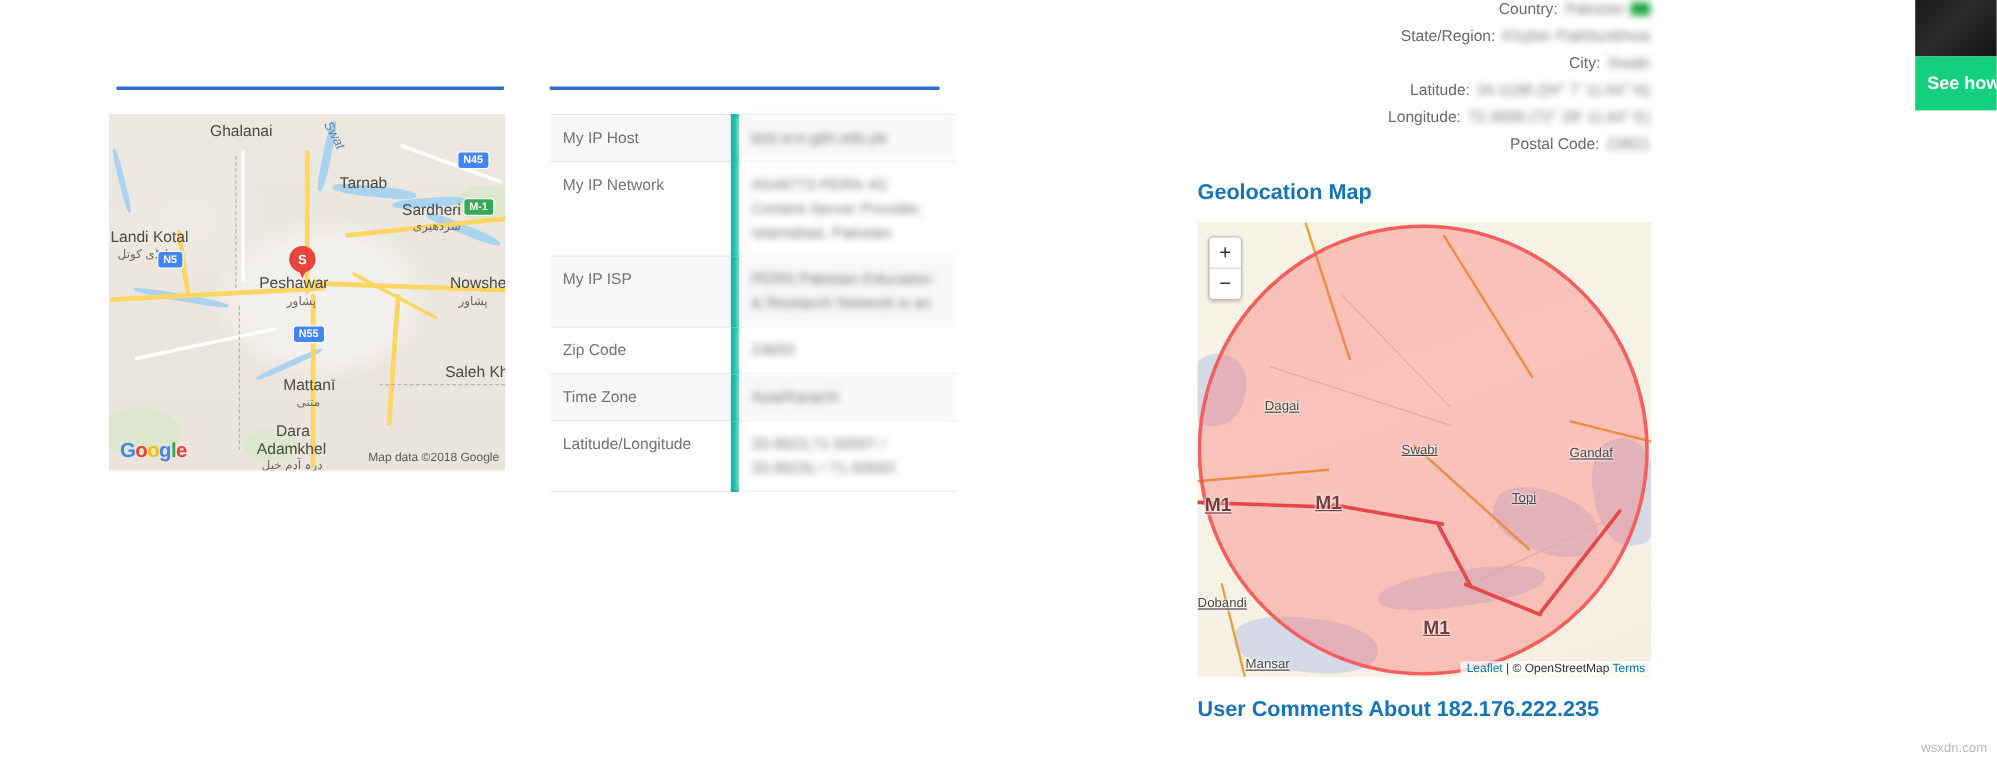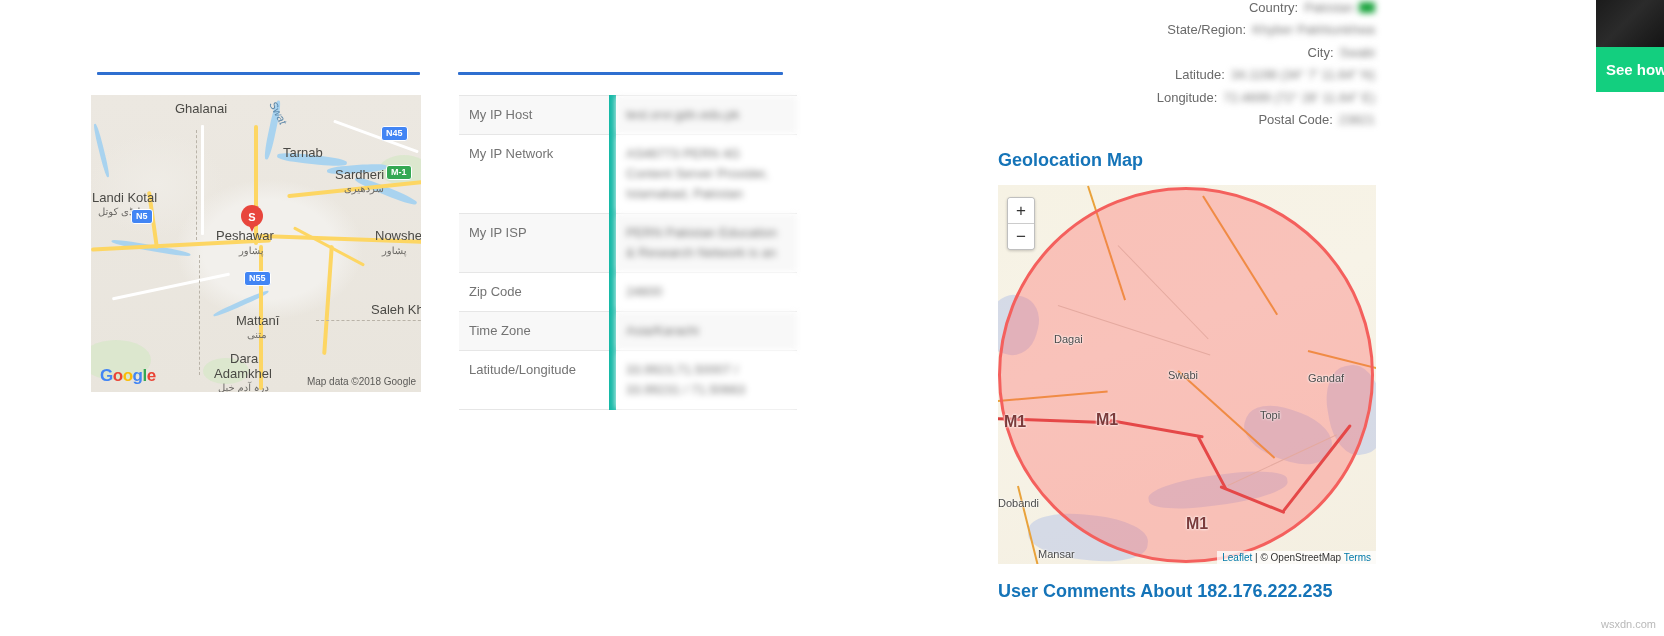--- a/index.html
+++ b/index.html
@@ -85,21 +85,21 @@
   #leaflet-map .lbg{position:absolute;inset:0;
      background:linear-gradient(160deg,#f6f2e4 0%,#f7f3e7 40%,#f4efe1 100%);}
   .lwater{position:absolute;background:#b9c7e8;opacity:.55;border-radius:45%;}
   .lroad{position:absolute;background:#e9a23b;height:2px;transform-origin:left center;}
   .lmot{position:absolute;background:#d94040;height:3px;transform-origin:left center;border-radius:2px;}
   .ltrack{position:absolute;background:#d8cfc0;height:1px;transform-origin:left center;}
   #radius-circle{position:absolute;left:0px;top:2px;width:376px;height:376px;
      border-radius:50%;background:rgba(255,90,90,.32);border:3px solid #f4605d;
      box-sizing:border-box;}
   .llbl{position:absolute;font-size:11px;color:#4a4a4a;white-space:nowrap;
-     font-family:"Liberation Sans",sans-serif;text-shadow:0 0 2px #fff,0 0 3px #fff;}
+     font-family:"Liberation Sans",sans-serif;text-shadow:0 0 2px #fff,0 0 3px #fff;text-decoration:underline;}
   .llbl.mo{font-size:16px;color:#7b3b3b;font-weight:bold;}
   #zoom-ctrl{position:absolute;left:9px;top:12px;width:26px;
      border:1px solid rgba(0,0,0,.25);border-radius:4px;overflow:hidden;
      background:#fff;box-shadow:0 1px 3px rgba(0,0,0,.2);z-index:6;}
   #zoom-ctrl div{height:25px;line-height:25px;text-align:center;font-size:17px;
      color:#333;background:#fff;cursor:pointer;}
   #zoom-in{border-bottom:1px solid #ccc;}
   #leaflet-attrib{position:absolute;right:0;bottom:0;background:rgba(255,255,255,.75);
      font-size:10px;color:#333;padding:1px 5px;z-index:6;}
   #leaflet-attrib a{color:#0078a8;text-decoration:none;}

